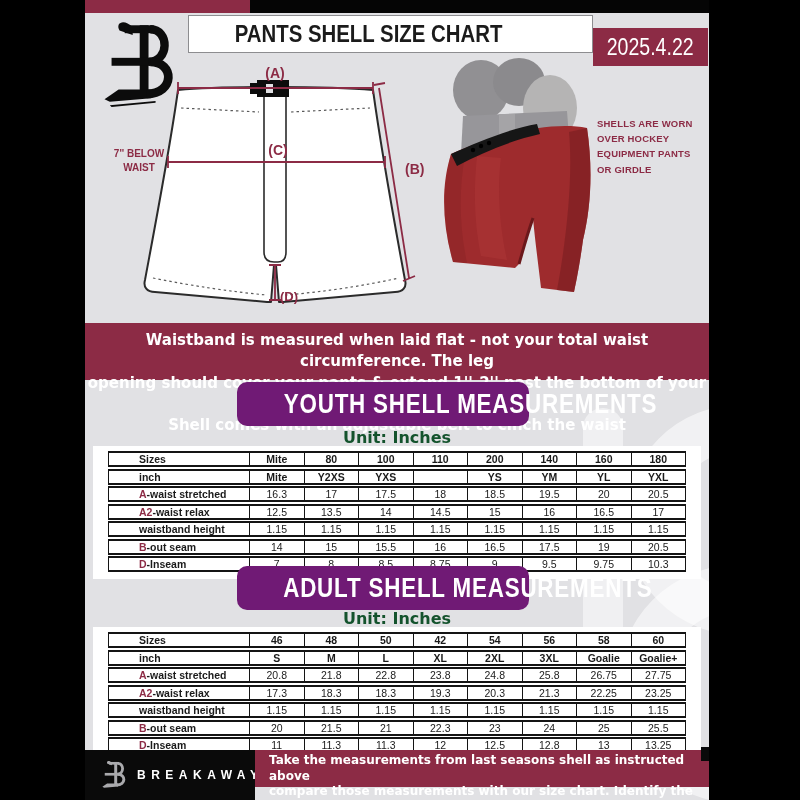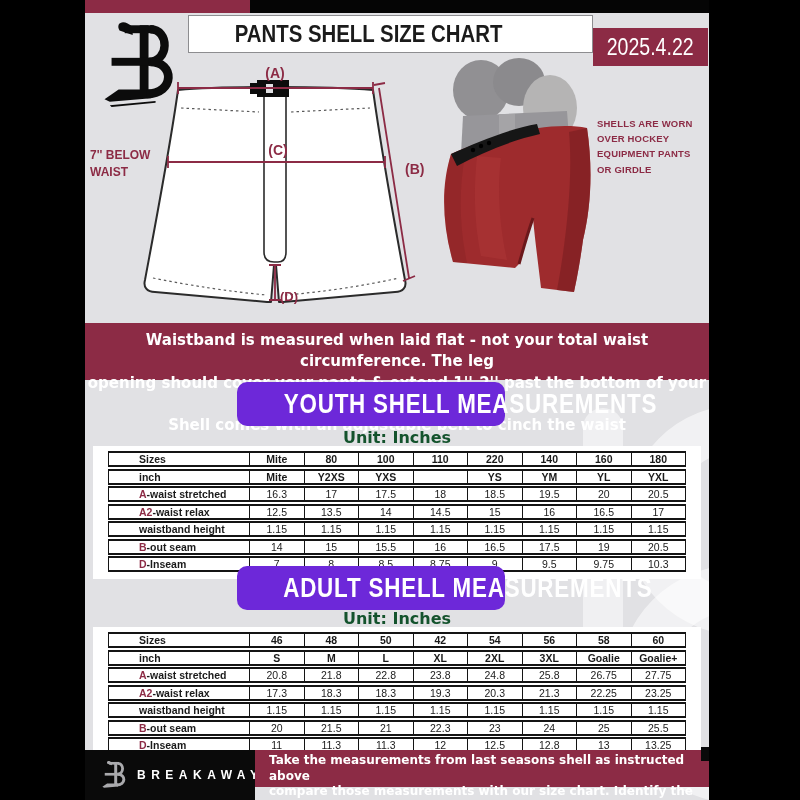--- a/index.html
+++ b/index.html
@@ -20,32 +20,32 @@
   .title-box{left:103px;top:15px;width:405px;height:38px;background:#fff;border:1px solid #8d8d90;
              box-sizing:border-box;line-height:36px;padding-left:22px;font-weight:700;font-size:24px;color:#1b1b1b;}
   .date-box{left:508px;top:15px;width:115px;height:38px;background:#8C2B45;color:#fff;text-align:center;
             line-height:38px;font-weight:400;font-size:23px;margin-top:13px;}
   .cond{display:inline-block;transform:scaleX(0.8);transform-origin:center;white-space:nowrap;}
   .cond85{display:inline-block;transform:scaleX(0.85);transform-origin:center;white-space:nowrap;}
 
   .logo-hdr{left:16px;top:14px;}
 
   
-  .below-waist{left:5px;top:147px;width:66px;text-align:left;font-size:12px;font-weight:700;
+  .below-waist{left:21px;top:147px;width:66px;text-align:center;font-size:10px;font-weight:700;
                color:#8C2B45;line-height:1.4;}
   .side-note{left:512px;top:116px;width:112px;font-size:9.5px;font-weight:700;color:#8C2B45;
              line-height:1.6;white-space:pre-line;letter-spacing:0.2px;}
 
   
   .info-banner{left:0;top:323px;width:624px;height:57px;background:#8C2B45;color:#fff;text-align:center;
                font-family:"DejaVu Sans",sans-serif;font-size:15px;font-weight:700;line-height:1.42;
                white-space:pre-line;box-sizing:border-box;padding-top:7px;}
 
   
-  .section-banner{left:152px;width:268px;height:44px;background:#6d28d9;border-radius:10px;color:#fff;
+  .section-banner{left:152px;width:292px;height:44px;background:#701a75;border-radius:10px;color:#fff;
                   text-align:center;line-height:44px;font-size:28px;font-weight:700;letter-spacing:1px;}
   .banner-youth{top:382px;}
   .banner-adult{top:566px;}
   .unit{left:0;width:624px;text-align:center;font-family:"DejaVu Sans",sans-serif;
         font-size:16px;font-weight:700;color:#14532d;}
   .unit-youth{top:428px;}
   .unit-adult{top:609px;}
 
   
   .table-panel{left:8px;width:608px;background:#fff;box-sizing:border-box;padding:5px 15px;z-index:2;}
@@ -167,21 +167,21 @@
       <span class="cond">YOUTH SHELL MEASUREMENTS</span>
     </div>
     <div class="z unit unit-youth">Unit: Inches</div>
     <div class="z table-panel panel-youth">
         <div class="t-row">
           <div class="t-cell t-label">Sizes</div>
           <div class="t-cell t-val hdr">Mite</div>
           <div class="t-cell t-val hdr">80</div>
           <div class="t-cell t-val hdr">100</div>
           <div class="t-cell t-val hdr">110</div>
-          <div class="t-cell t-val hdr">220</div>
+          <div class="t-cell t-val hdr">200</div>
           <div class="t-cell t-val hdr">140</div>
           <div class="t-cell t-val hdr">160</div>
           <div class="t-cell t-val hdr">180</div>
         </div>
         <div class="t-row">
           <div class="t-cell t-label">inch</div>
           <div class="t-cell t-val hdr">Mite</div>
           <div class="t-cell t-val hdr">Y2XS</div>
           <div class="t-cell t-val hdr">YXS</div>
           <div class="t-cell t-val hdr"></div>

